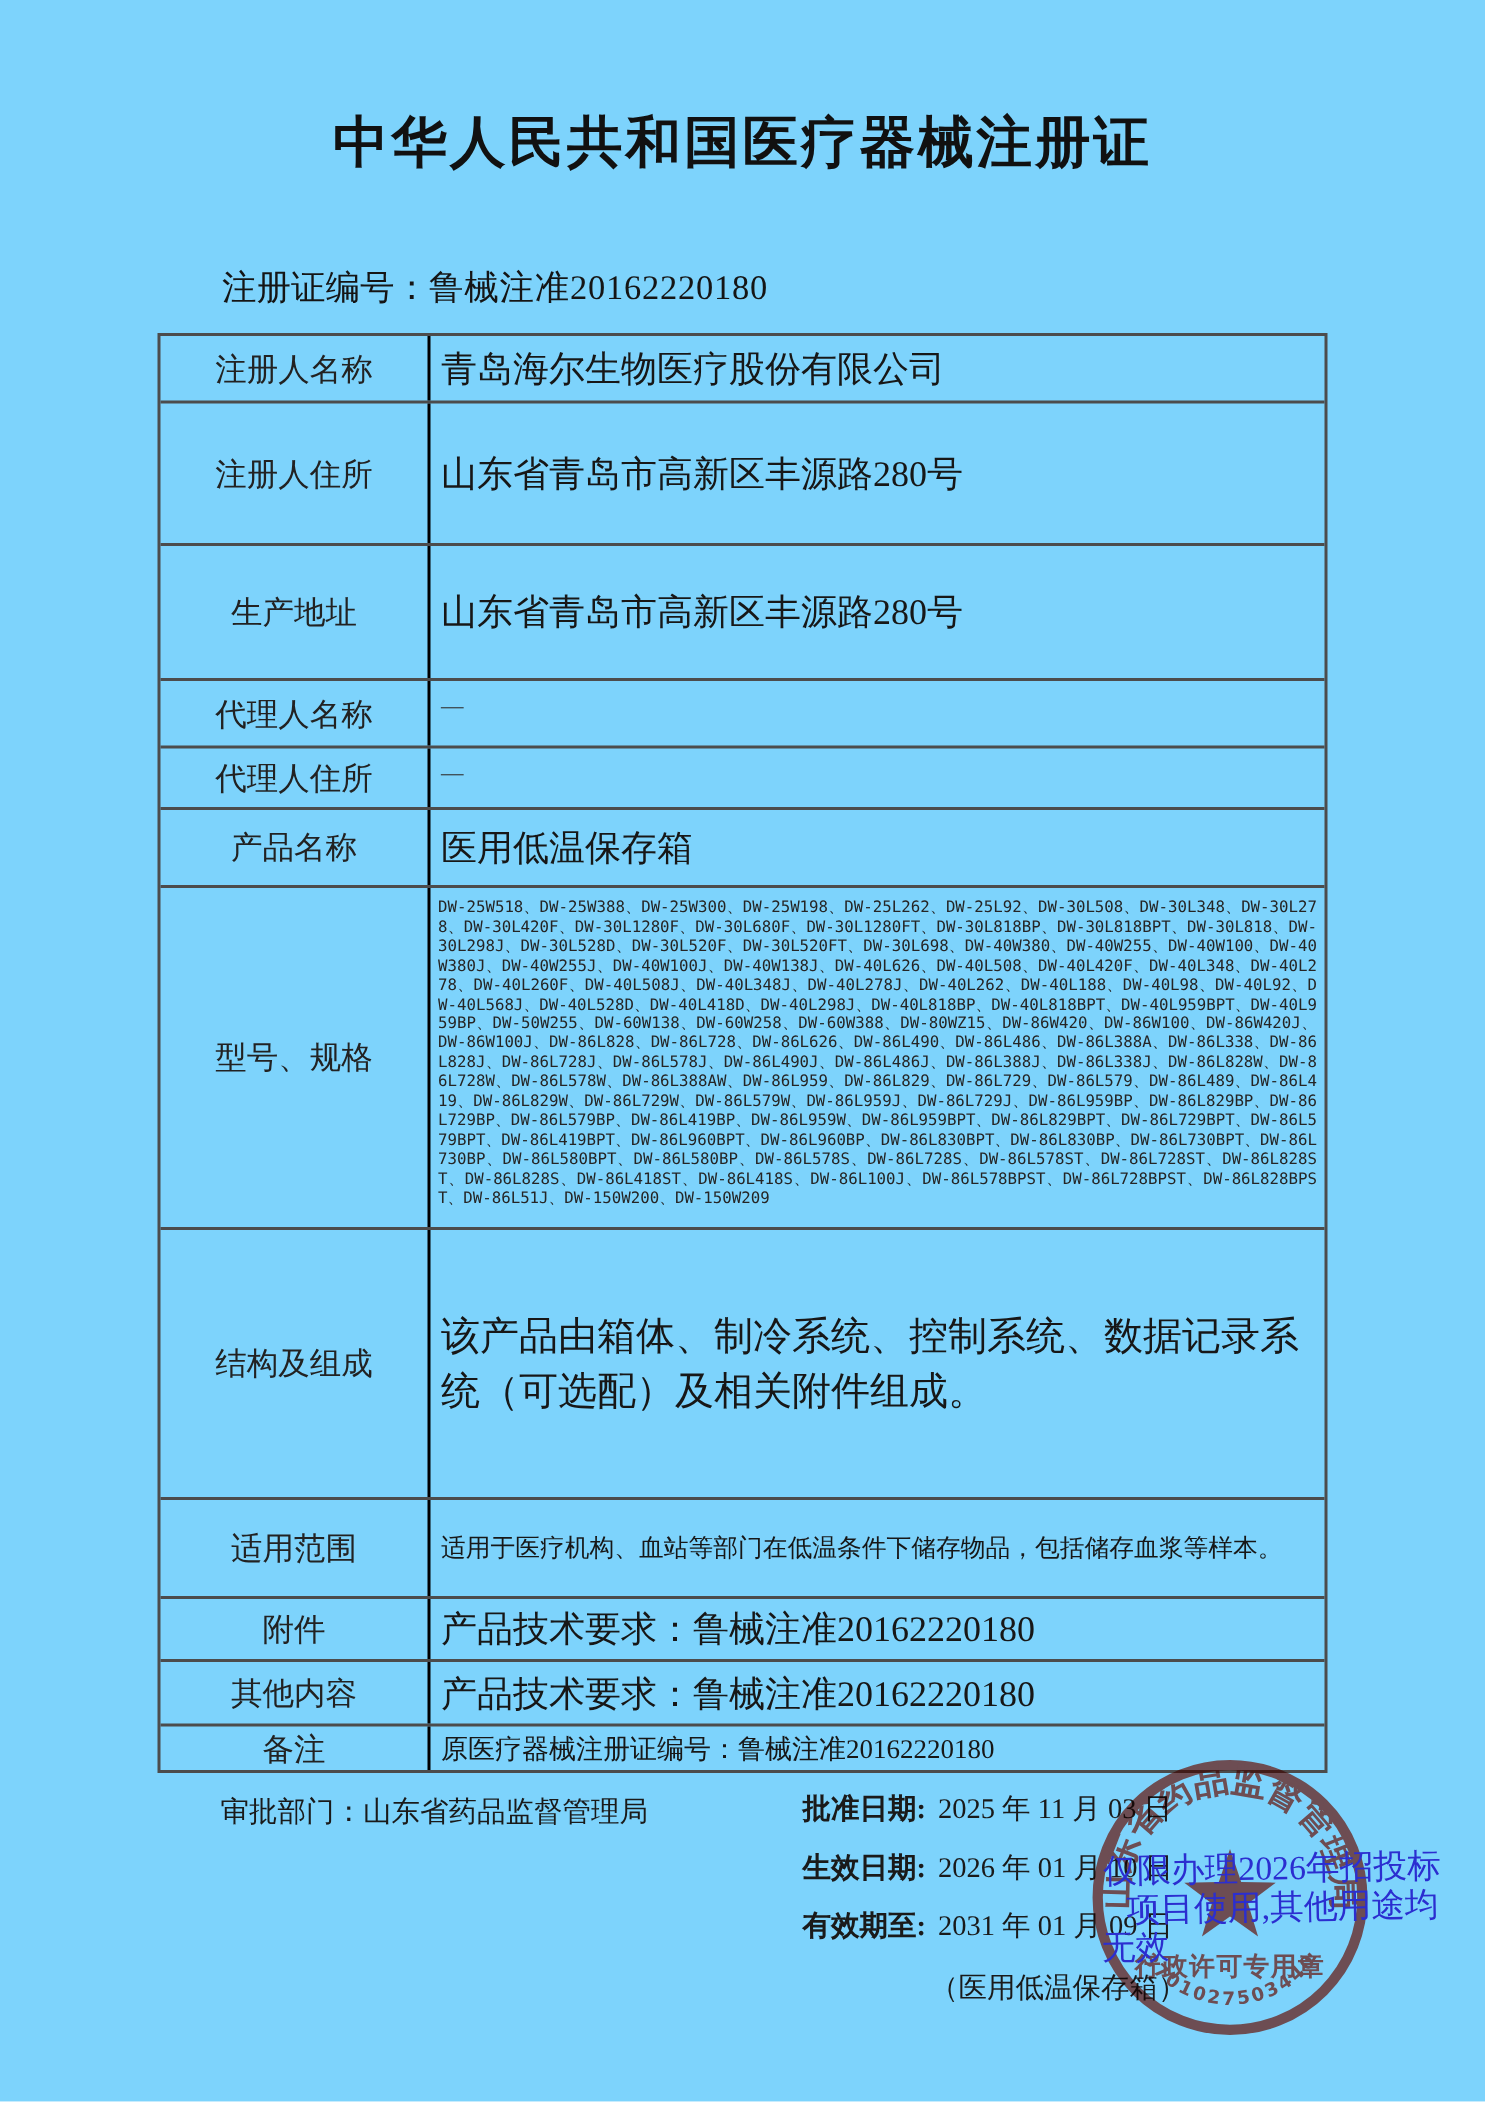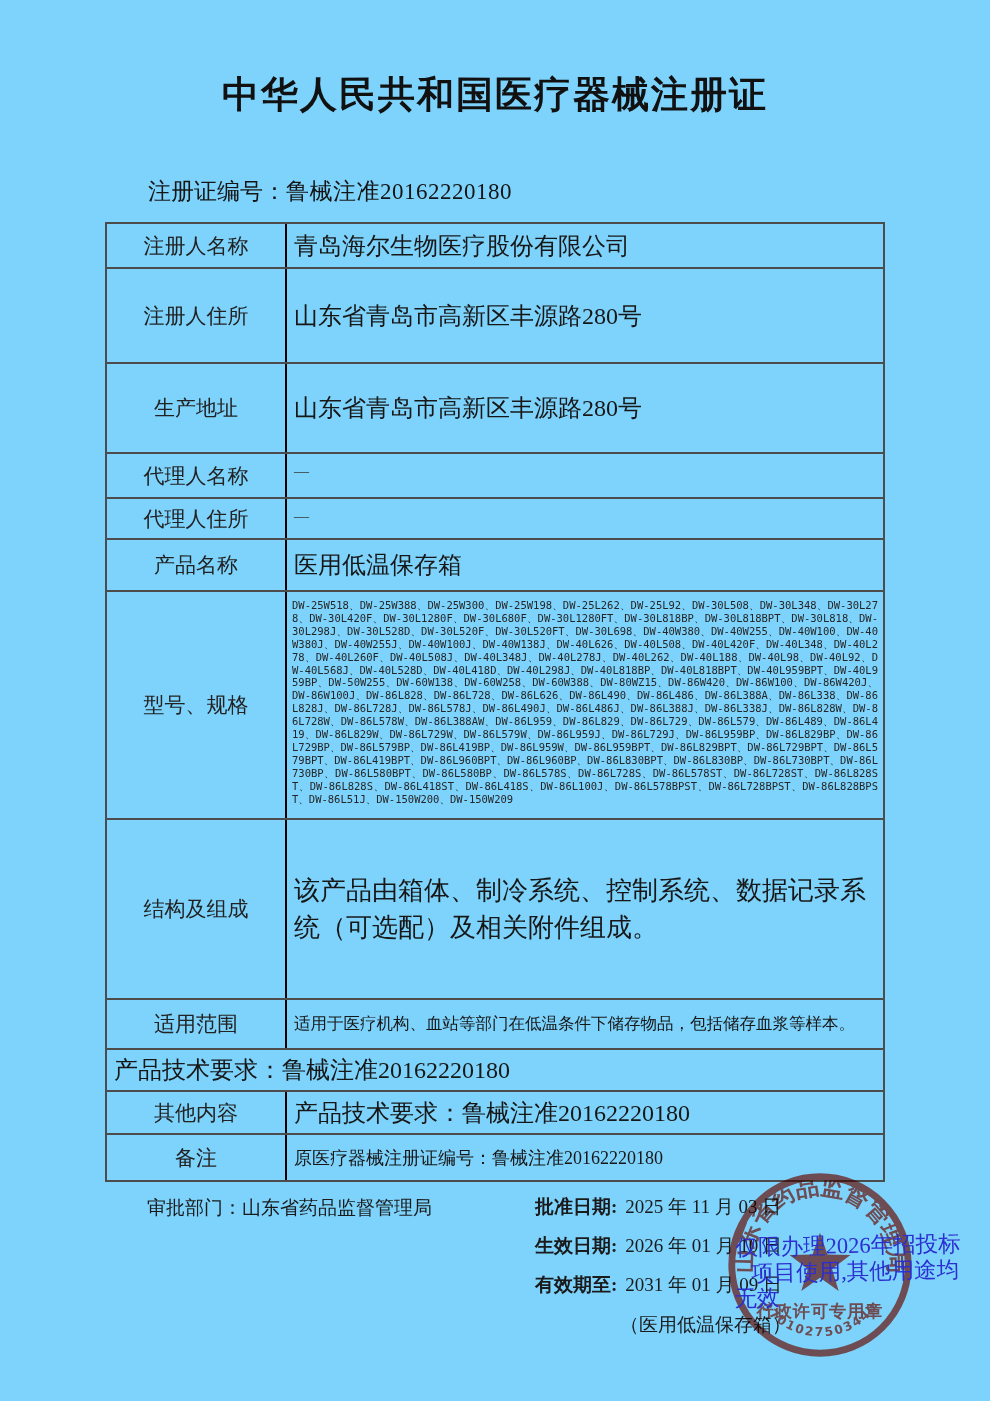--- a/index.html
+++ b/index.html
@@ -31,21 +31,21 @@
     width:180px;flex:0 0 180px;border-right:2px solid #000000;box-sizing:border-box;
     display:flex;align-items:center;justify-content:center;
     font-size:21px;color:#222;text-align:center;
   }
   .cv{
     flex:1 1 auto;display:flex;align-items:center;
     padding:2px 10px 2px 7px;font-size:24px;color:#171717;box-sizing:border-box;
     overflow:hidden;
   }
   .h45{height:45px}.h95{height:95px}.h90{height:90px}.h41{height:41px}
-  .h52{height:52px}.h228{height:228px}.h180{height:180px}.h50{height:50px}
+  .h52{height:52px}.h228{height:228px}.h180{height:180px}.h50{height:66px}
   .h42{height:42px}.h43{height:43px}
 
   .cv.dash{font-size:15px;align-items:flex-start;padding-top:9px;color:#333;}
   .cv.models{
     font-family:"DejaVu Sans Mono","Liberation Mono",monospace;
     font-size:10.5px;line-height:12.9px;letter-spacing:0px;
     align-items:flex-start;padding:7px 5px 0 5px;
     text-align:justify;word-break:break-all;color:#252525;
   }
   .cv.structure{font-size:26px;line-height:37px;padding-right:14px;}
@@ -112,20 +112,21 @@
     </div>
     <div class="row h180">
       <div class="cl">结构及组成</div>
       <div class="cv structure">该产品由箱体、制冷系统、控制系统、数据记录系统（可选配）及相关附件组成。</div>
     </div>
     <div class="row h50">
       <div class="cl">适用范围</div>
       <div class="cv scope">适用于医疗机构、血站等部门在低温条件下储存物品，包括储存血浆等样本。</div>
     </div>
     <div class="row h42">
+      <div class="cl">附件</div>
       <div class="cv">产品技术要求：鲁械注准20162220180</div>
     </div>
     <div class="row h43">
       <div class="cl">其他内容</div>
       <div class="cv">产品技术要求：鲁械注准20162220180</div>
     </div>
     <div class="row">
       <div class="cl">备注</div>
       <div class="cv remark">原医疗器械注册证编号：鲁械注准20162220180</div>
     </div>

